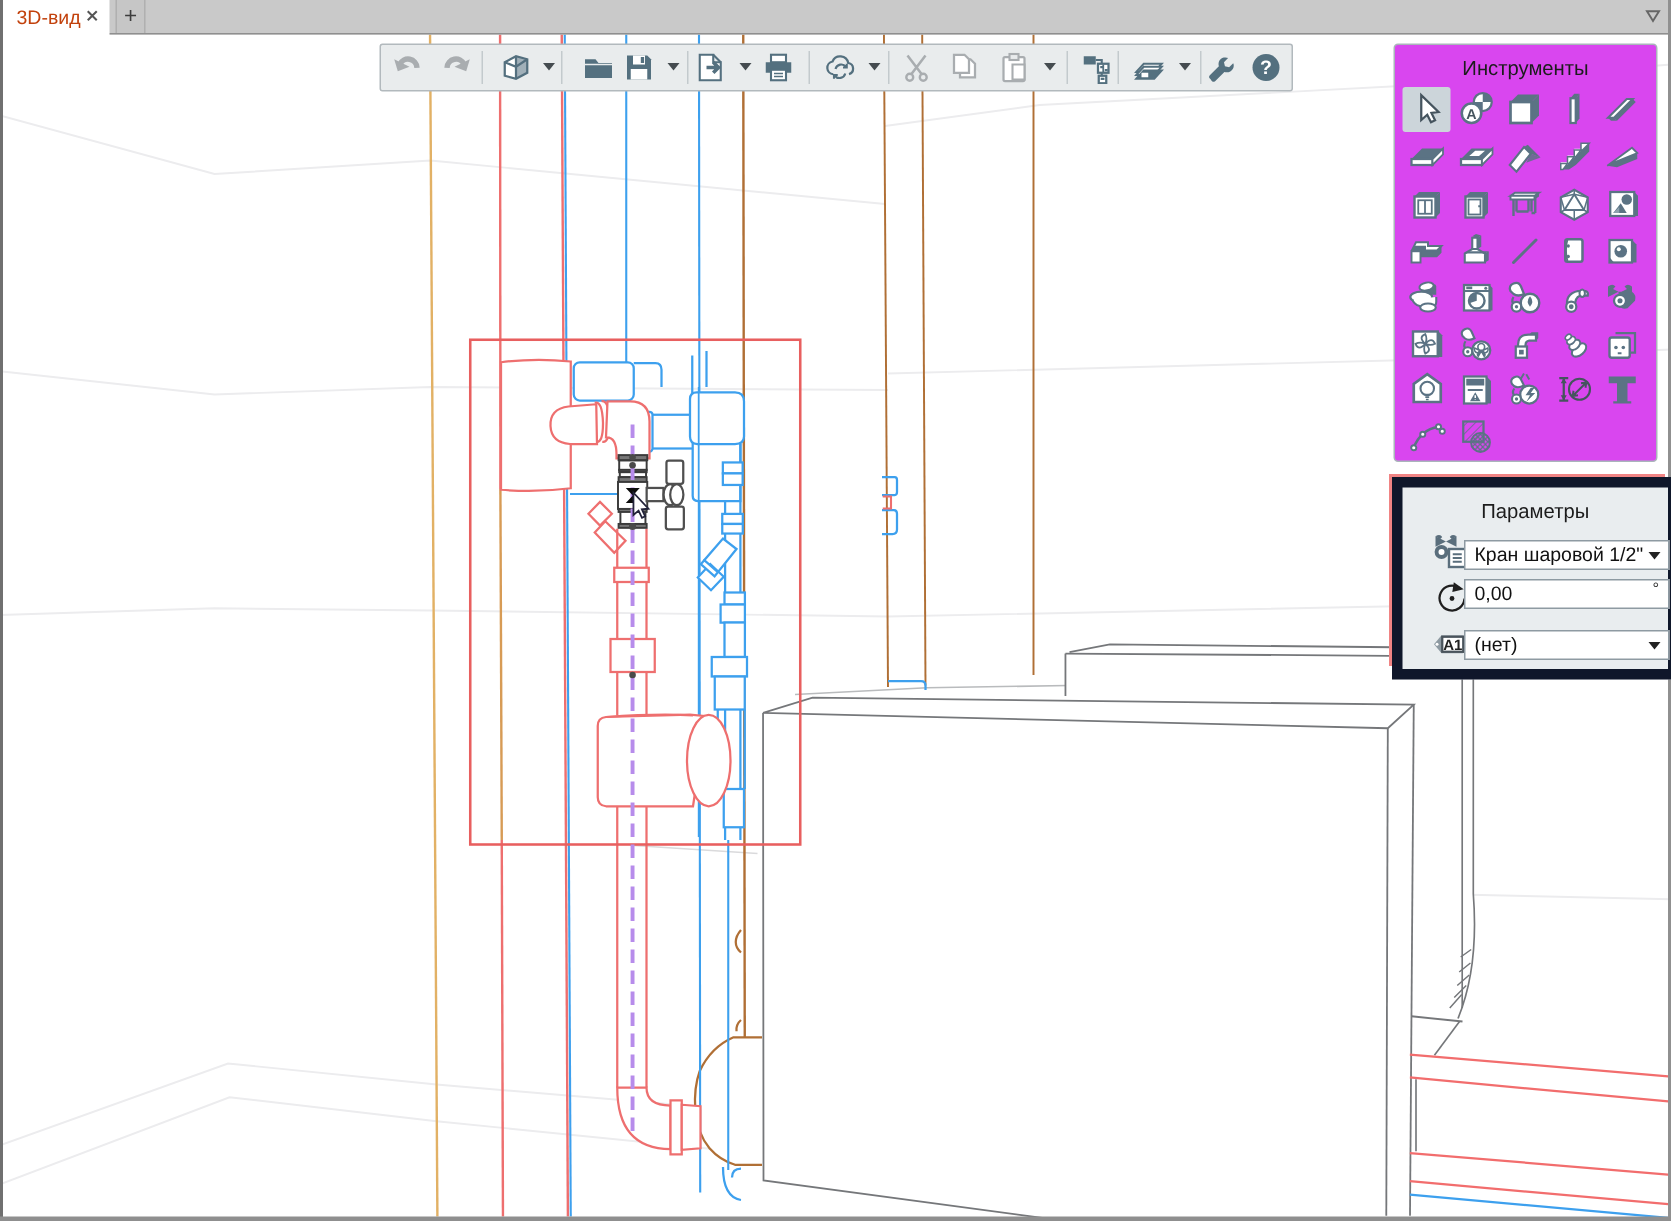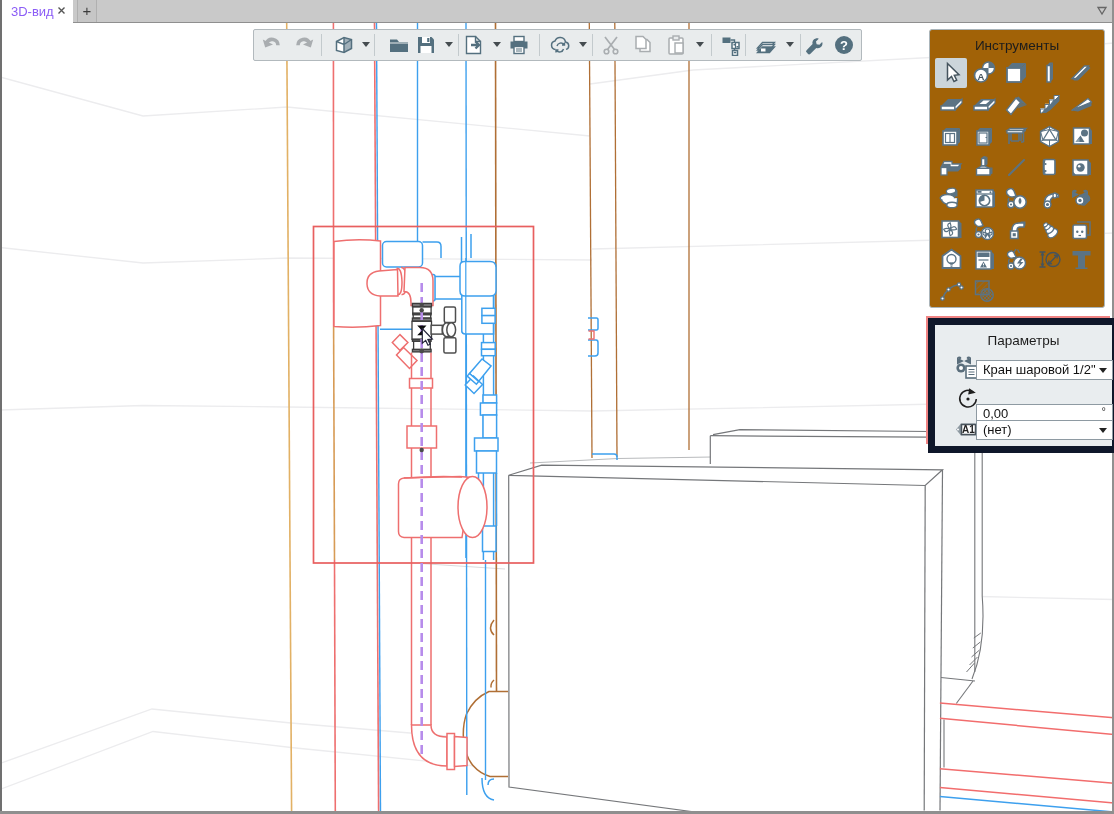--- a/index.html
+++ b/index.html
@@ -5,32 +5,32 @@
   html,body{margin:0;padding:0;}
   body{width:1114px;height:814px;position:relative;overflow:hidden;background:#fff;
        font-family:"Liberation Sans", sans-serif;}
   .abs{position:absolute;}
   
   #frameL{left:0;top:0;width:2px;height:814px;background:#707070;}
   #frameR{left:1112px;top:0;width:2px;height:814px;background:#909090;}
   #frameB{left:0;top:811px;width:1114px;height:3px;background:#8f8f8f;}
   
   #tabbar{left:0;top:0;width:1114px;height:22px;background:#c9c9c9;border-bottom:1.5px solid #8f8f8f;}
-  #tab1{left:2px;top:0;width:71px;height:23.5px;background:#ffffff;color:#8b5cf6;font-size:13px;}
+  #tab1{left:2px;top:0;width:71px;height:23.5px;background:#ffffff;color:#c2410c;font-size:13px;}
   #tab1 span{position:absolute;left:9px;top:4px;}
   #tabx{left:55px;top:3px;width:14px;height:14px;color:#555;font-size:13px;}
   #tabplus{left:77px;top:0px;width:18px;height:22px;background:#c6c6c6;border-left:1px solid #b0b0b0;border-right:1px solid #b0b0b0;color:#3c3c3c;font-size:15px;text-align:center;line-height:21px;}
   #tabarrow{left:1094px;top:4px;width:16px;height:14px;}
   
   #toolbar{left:253px;top:29px;width:607px;height:30px;background:#e9eced;border:1px solid #b2b9bd;border-radius:2px;}
   .ti{position:absolute;top:4px;width:22px;height:22px;}
   .tsep{position:absolute;top:4px;width:1px;height:22px;background:#c3cacd;}
   .tdd{position:absolute;top:12px;width:0;height:0;border-left:4px solid transparent;border-right:4px solid transparent;border-top:5px solid #454c50;}
   
-  #tools{left:929px;top:29px;width:174px;height:277px;background:#a16207;border:1px solid #aab5bb;border-radius:3px;}
+  #tools{left:929px;top:29px;width:174px;height:277px;background:#d946ef;border:1px solid #aab5bb;border-radius:3px;}
   #tools .title{position:absolute;left:0;top:8px;width:174px;text-align:center;font-size:13.5px;color:#1c1c1c;}
   #selbg{left:5px;top:28px;width:32px;height:30px;background:#ccd5da;border-radius:2px;}
   .gi{position:absolute;width:27px;height:27px;}
   
   #paramsframe{left:926px;top:316px;width:180px;height:124px;border:2px solid #f08484;background:#e9edef;}
   #params{left:0px;top:0px;width:177px;height:121px;background:#e9edef;border:7px solid #0f172a;}
   #params .title{position:absolute;left:0;top:8px;width:177px;text-align:center;font-size:13.5px;color:#1c1c1c;}
   .fld{position:absolute;left:41px;width:129px;height:18px;background:#fff;border:1px solid #8e9aa2;font-size:13px;color:#111;line-height:18px;padding-left:6px;}
   .fdd{position:absolute;right:5px;top:7px;width:0;height:0;border-left:4px solid transparent;border-right:4px solid transparent;border-top:5px solid #222;}
   .pic{position:absolute;left:20px;width:26px;height:26px;}
@@ -580,16 +580,16 @@
           <path d="M14.2,2.2 L20.8,6.8 L13.2,8.6 Z" fill="#1f1f1f"></path>
           <circle cx="13" cy="13" r="1.6" fill="#1f1f1f"></circle>
         </svg></span>
     <span class="pic" style="top:92px"><svg width="26" height="26" viewBox="0 0 26 26">
           <path d="M6,6.5 h14 q1.5,0 1.5,1.5 v9 q0,1.5 -1.5,1.5 h-14 l-5,-6 z" fill="#8e9aa2"></path>
           <rect x="6.5" y="7.5" width="14" height="10" fill="#fff" stroke="#4a545c" stroke-width="1.5"></rect>
           <text x="13.5" y="16" font-size="10" font-weight="bold" fill="#222" text-anchor="middle" font-family="Liberation Sans">A1</text>
           <circle cx="3" cy="12.5" r="1" fill="#fff"></circle>
         </svg></span>
     <div class="fld" style="top:35px;">Кран шаровой 1/2"<span class="fdd"></span></div>
-    <div class="fld" style="top:79px;">0,00<span style="position:absolute;right:6px;top:-3px;font-size:11px;color:#333">°</span></div>
+    <div class="fld" style="top:61px;">0,00<span style="position:absolute;right:6px;top:-3px;font-size:11px;color:#333">°</span></div>
     <div class="fld" style="top:95px;">(нет)<span class="fdd"></span></div>
   </div>
 </div>
 
 </body></html>

